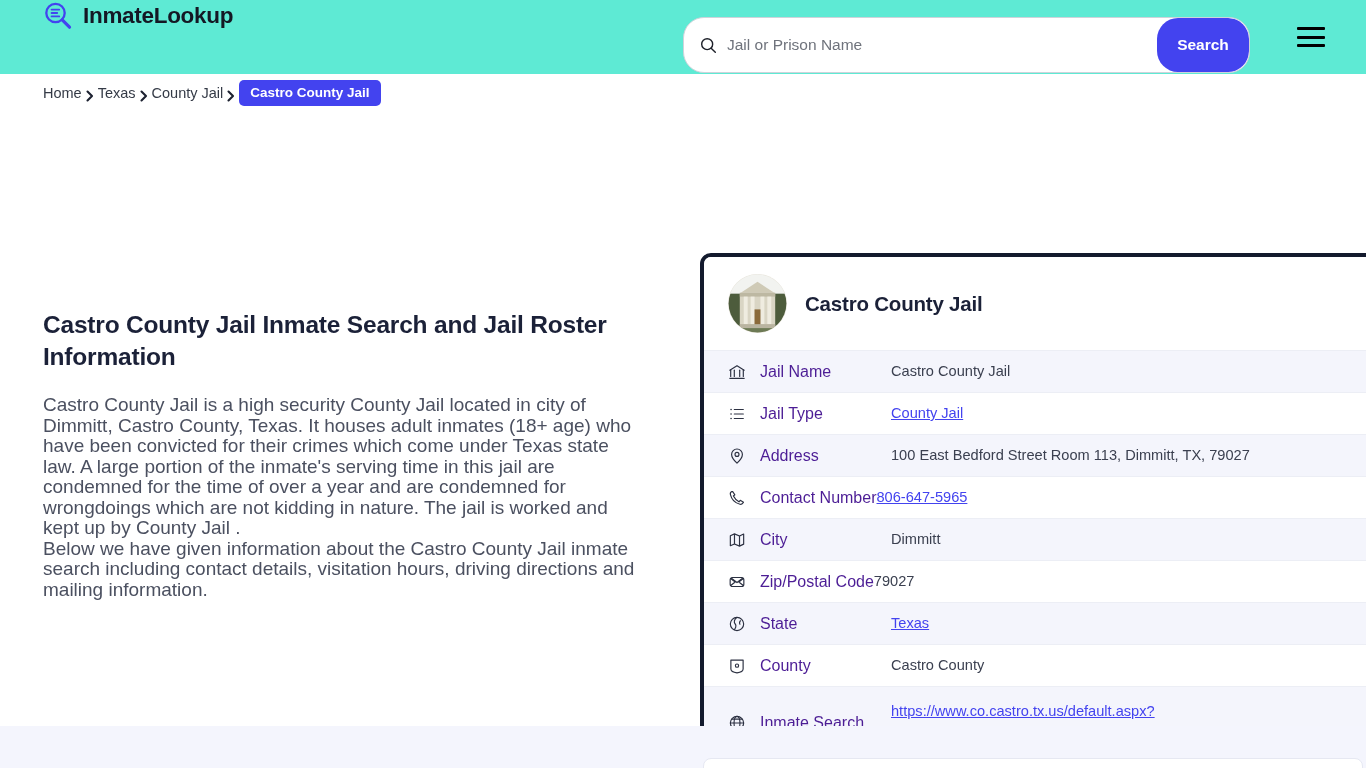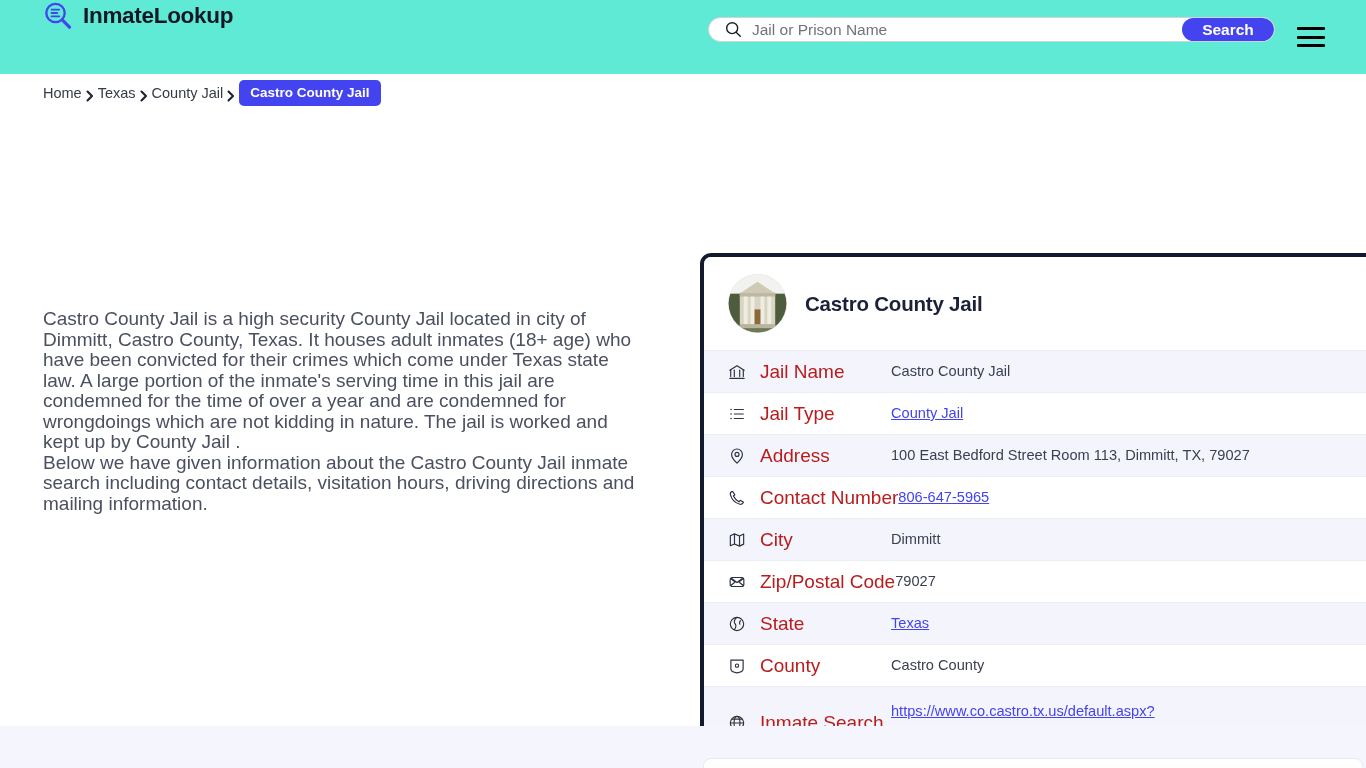--- a/index.html
+++ b/index.html
@@ -33,26 +33,26 @@
   .brand-name {
     font-size: 22.5px;
     font-weight: 700;
     color: #141824;
     letter-spacing: -0.3px;
     white-space: nowrap;
   }
 
   .header-search {
     position: absolute;
-    left: 708px;
+    left: 683px;
     top: 17px;
     display: flex;
     align-items: stretch;
     width: 567px;
-    height: 25px;
+    height: 56px;
     border: 1px solid #cfd3da;
     border-radius: 21px;
     background: #ffffff;
     overflow: hidden;
   }
   .search-field {
     flex: 1;
     display: flex;
     align-items: center;
     gap: 10px;
@@ -205,22 +205,22 @@
   .row-icon {
     flex: 0 0 auto;
     width: 18px;
     height: 18px;
     margin-right: 14px;
     display: block;
     color: #2c3142;
   }
   .row-label {
     flex: 0 0 auto;
-    font-size: 19px;
-    color: #b91c1c;
+    font-size: 16px;
+    color: #4c1d95;
     width: 131px;
     white-space: nowrap;
   }
   .row-value {
     font-size: 14.6px;
     color: #3b4050;
     line-height: 23px;
   }
   .row-value a,
   a.row-value {
@@ -302,20 +302,21 @@
     <svg viewBox="0 0 10 12" width="10" height="12" aria-hidden="true">
         <path d="M2.5 1.5 L7 6 L2.5 10.5" fill="none" stroke="#1c2130" stroke-width="2.1" stroke-linecap="round" stroke-linejoin="round"></path>
       </svg>
   </span>
   <span class="crumb-current">Castro County Jail</span>
 </nav>
 
 <main class="main-wrap">
 
   <section class="intro-col">
+    <h1 class="page-title">Castro County Jail Inmate Search and Jail Roster Information</h1>
     <p class="intro-para">Castro County Jail is a high security County Jail located in city of Dimmitt, Castro County, Texas. It houses adult inmates (18+ age) who have been convicted for their crimes which come under Texas state law. A large portion of the inmate's serving time in this jail are condemned for the time of over a year and are condemned for wrongdoings which are not kidding in nature. The jail is worked and kept up by County Jail .</p>
     <p class="intro-para">Below we have given information about the Castro County Jail inmate search including contact details, visitation hours, driving directions and mailing information.</p>
   </section>
 
   <section class="info-card">
 
     <div class="card-head">
       <span class="avatar">
         <svg viewBox="0 0 60 60" width="59" height="59" aria-hidden="true">
           <defs>

